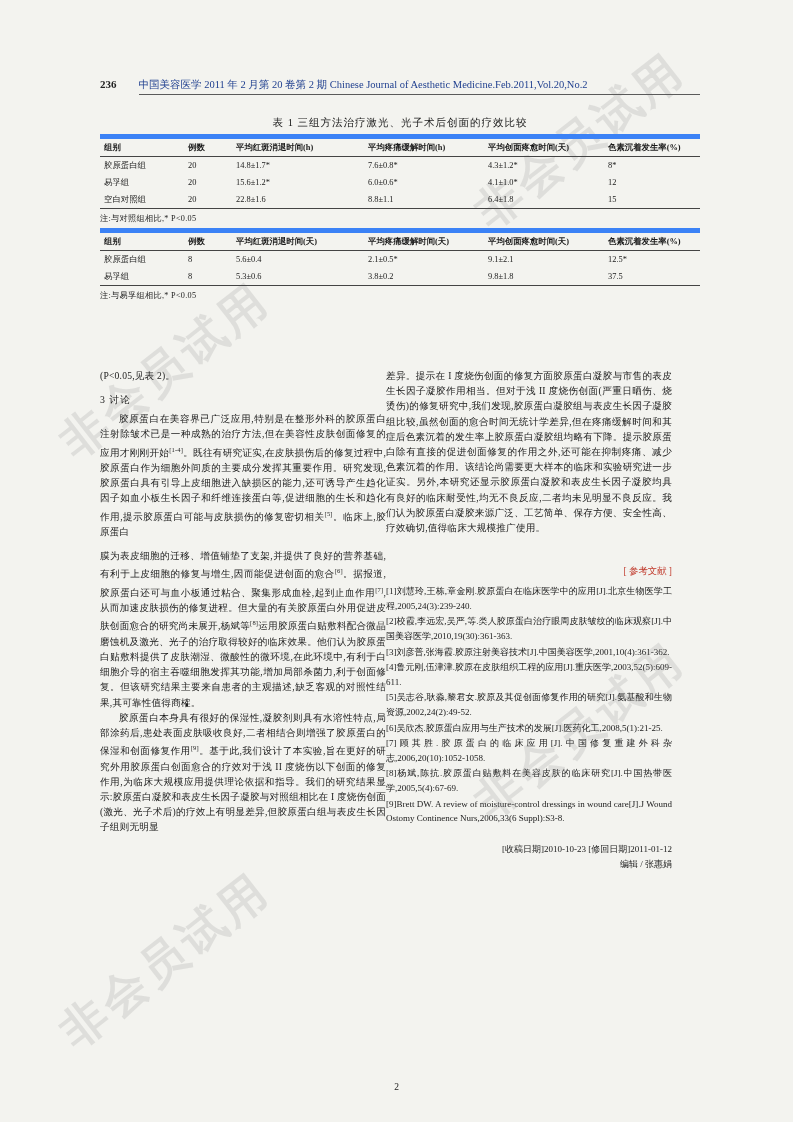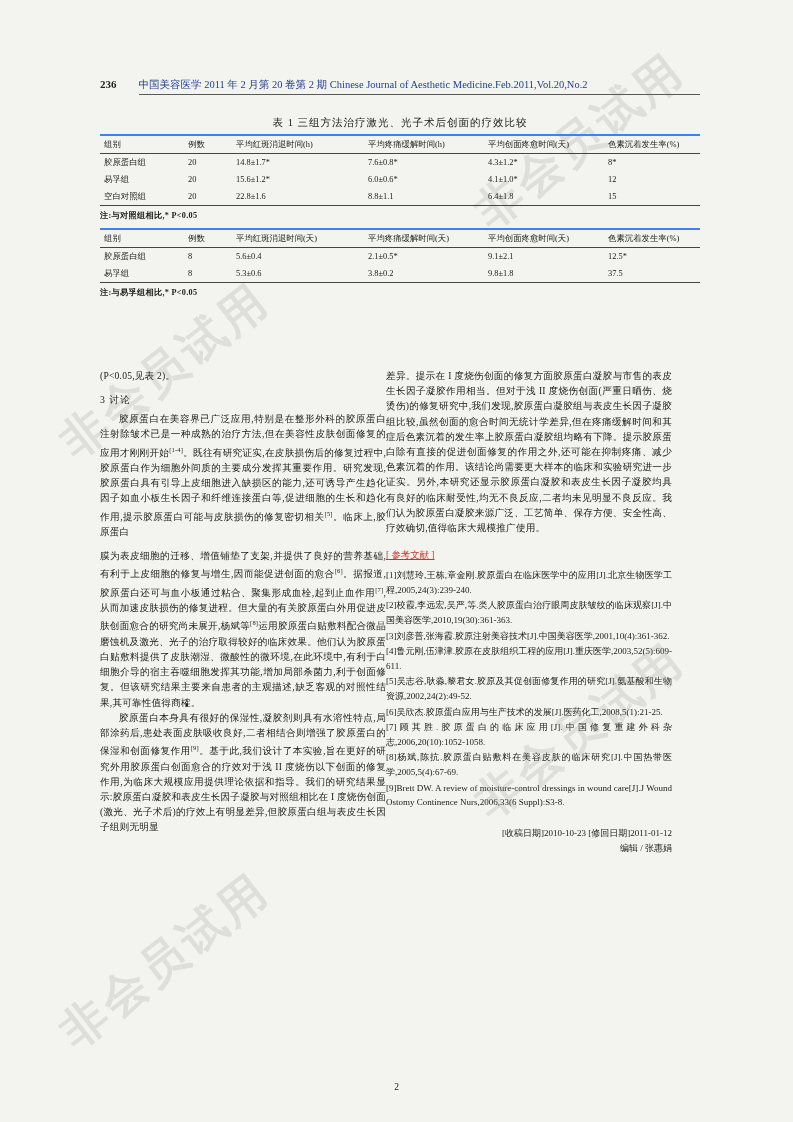--- a/index.html
+++ b/index.html
@@ -64,37 +64,36 @@
     border-collapse: collapse;
     font-size: 8.4px;
     color: #1a1a1a;
   }
   table.data th, table.data td {
     padding: 3px 4px;
     text-align: left;
     white-space: nowrap;
   }
   table.data thead th {
-    border-top: 2px solid #3b82f6;
+    border-top: 5px solid #3b82f6;
     border-bottom: 1px solid #444;
-    font-weight: normal;
+    font-weight: bold;
     margin-left: 12px;
   }
   table.data tbody tr:last-child td { border-bottom: 1px solid #444; }
   table.data td.c0, table.data th.c0 { width: 14%; }
   table.data td.c1, table.data th.c1 { width: 8%; }
   table.data td.c2, table.data th.c2 { width: 22%; }
   table.data td.c3, table.data th.c3 { width: 20%; }
   table.data td.c4, table.data th.c4 { width: 20%; }
   table.data td.c5, table.data th.c5 { width: 16%; }
   .tbl-note {
     font-size: 8.2px;
     margin-top: 4px;
     letter-spacing: 0.3px;
-    font-weight: bold;
   }
 
   .cols {
     position: absolute;
     left: 100px; top: 368px;
     width: 600px;
     display: flex;
   }
   .col { width: 286px; }
   p.body {
@@ -107,25 +106,24 @@
   }
   p.ind { text-indent: 19px; }
   .sec-head {
     font-size: 9.8px;
     line-height: 16px;
     margin: 9px 0 3px 0;
     letter-spacing: 1px;
   }
   .gap { height: 9px; }
   .refs-title {
-    text-align: left;
+    text-align: right;
     color: #c0392b;
     font-size: 9.4px;
-    margin: 14px 0 6px 0;
-    text-decoration: underline;
+    margin: 30px 0 6px 0;
   }
   .ref {
     font-size: 9px;
     line-height: 14.6px;
     text-align: justify;
     padding-left: 0;
     margin-bottom: 1px;
   }
   .recv {
     text-align: right;

